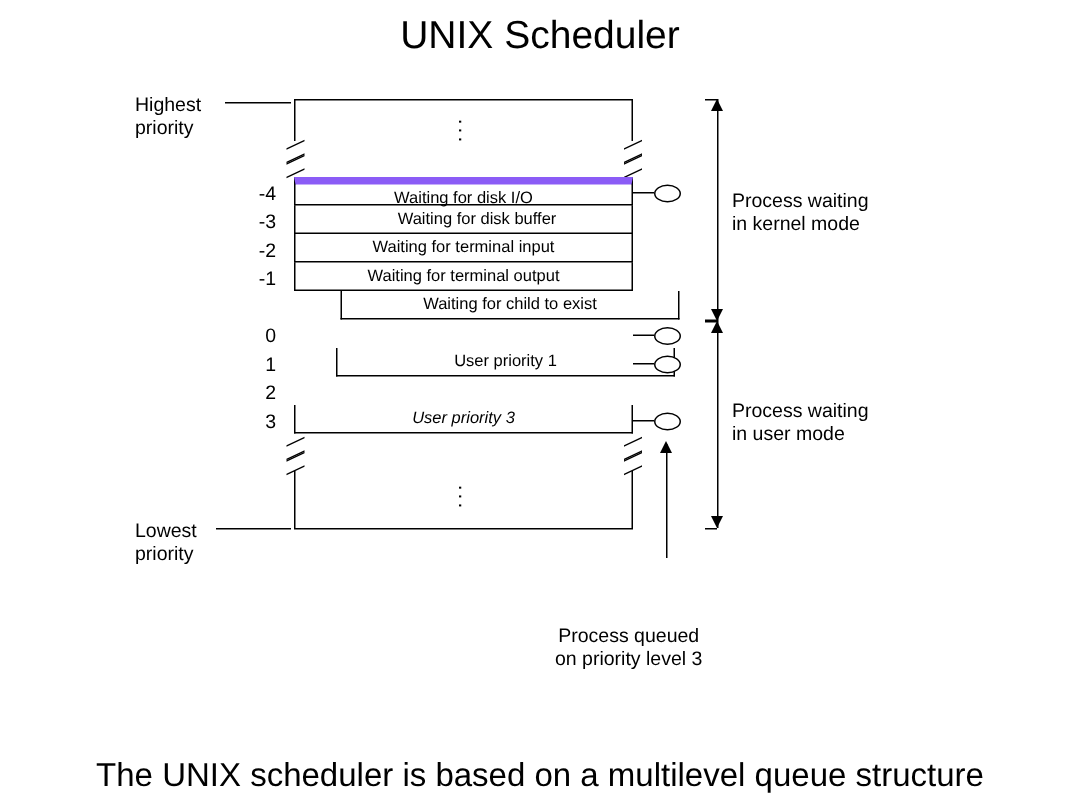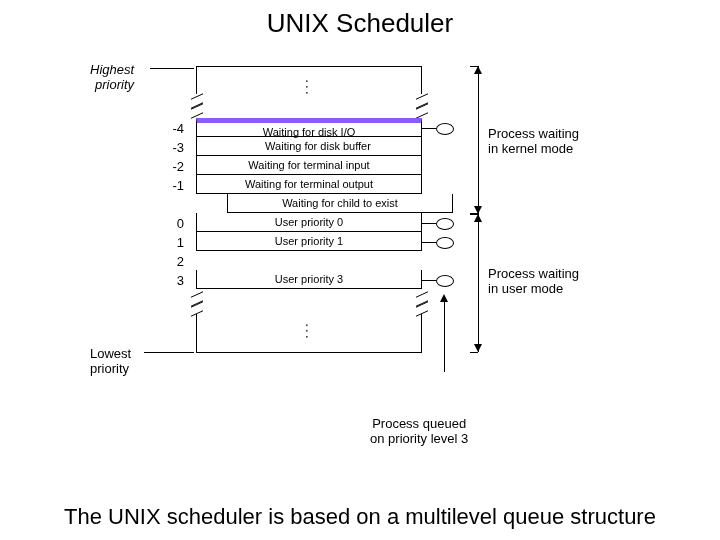--- a/index.html
+++ b/index.html
@@ -131,21 +131,21 @@
   <div class="break" style="left:91px; top:38px;"></div>
   <div class="break" style="left:316px; top:38px;"></div>
 
   <div class="break" style="left:91px; top:236px;"></div>
   <div class="break" style="left:316px; top:236px;"></div>
   <div class="vline" style="left:96px; top:258px; height:38px;"></div>
   <div class="vline" style="left:321px; top:258px; height:38px;"></div>
   <div class="hline" style="left:96px; top:296px; width:226px;"></div>
   <div class="dots" style="top:268px;">...</div>
 
-  <div class="label" style="left:-10px; top:6px; white-space:pre; text-align:right;font-style:italic;">Highest
+  <div class="label" style="left:-10px; top:6px; white-space:pre; text-align:left;">Highest
 priority</div>
   <div class="hline" style="left:50px; top:12px; width:44px;"></div>
   <div class="label" style="left:-10px; top:290px; white-space:pre;">Lowest
 priority</div>
   <div class="hline" style="left:44px; top:296px; width:50px;"></div>
 
   <div class="vline" style="left:378px; top:10px; height:148px;"></div>
   <div class="brace-tick" style="left:370px; top:10px;"></div>
   <div class="brace-tick" style="left:370px; top:157px;"></div>
   <div class="arrowhead ah-up" style="left:374px; top:10px;"></div>
@@ -172,27 +172,26 @@
     <div class="hline" style="left: 322px; top: 72px; width: 14px;"></div>
     <div class="proc-node" style="left: 336px; top: 67px;"></div>
     <div class="label num" style="left: 60px; top: 84px;">-3</div>
     <div class="rowbox" style="top: 81px; padding-left: 18px;">Waiting for disk buffer</div>
     <div class="label num" style="left: 60px; top: 103px;">-2</div>
     <div class="rowbox" style="top: 100px;">Waiting for terminal input</div>
     <div class="label num" style="left: 60px; top: 122px;">-1</div>
     <div class="rowbox" style="top: 119px; text-align: center;">Waiting for terminal output</div>
     <div class="rowbox" style="top: 138px; margin-left: 31px;">Waiting for child to exist</div>
     <div class="label num" style="left: 60px; top: 160px;">0</div>
-    <div class="rowbox" style="top: 157px;">User priority 0</div>
     <div class="hline" style="left: 322px; top: 167px; width: 14px;"></div>
     <div class="proc-node" style="left: 336px; top: 162px;"></div>
     <div class="label num" style="left: 60px; top: 179px;">1</div>
-    <div class="rowbox" style="top: 176px;">User priority 1</div>
+    <div class="rowbox" style="top: 176px; margin-left: 28px;">User priority 1</div>
     <div class="hline" style="left: 322px; top: 186px; width: 14px;"></div>
     <div class="proc-node" style="left: 336px; top: 181px;"></div>
     <div class="label num" style="left: 60px; top: 198px;">2</div>
     <div class="label num" style="left: 60px; top: 217px;">3</div>
-    <div class="rowbox" style="top: 214px;">User priority 3</div>
+    <div class="rowbox" style="top: 214px; font-style: italic;">User priority 3</div>
     <div class="hline" style="left: 322px; top: 224px; width: 14px;"></div>
     <div class="proc-node" style="left: 336px; top: 219px;"></div>
   </div>
 
 <div class="caption">The UNIX scheduler is based on a multilevel queue structure</div>
 
 </body></html>

